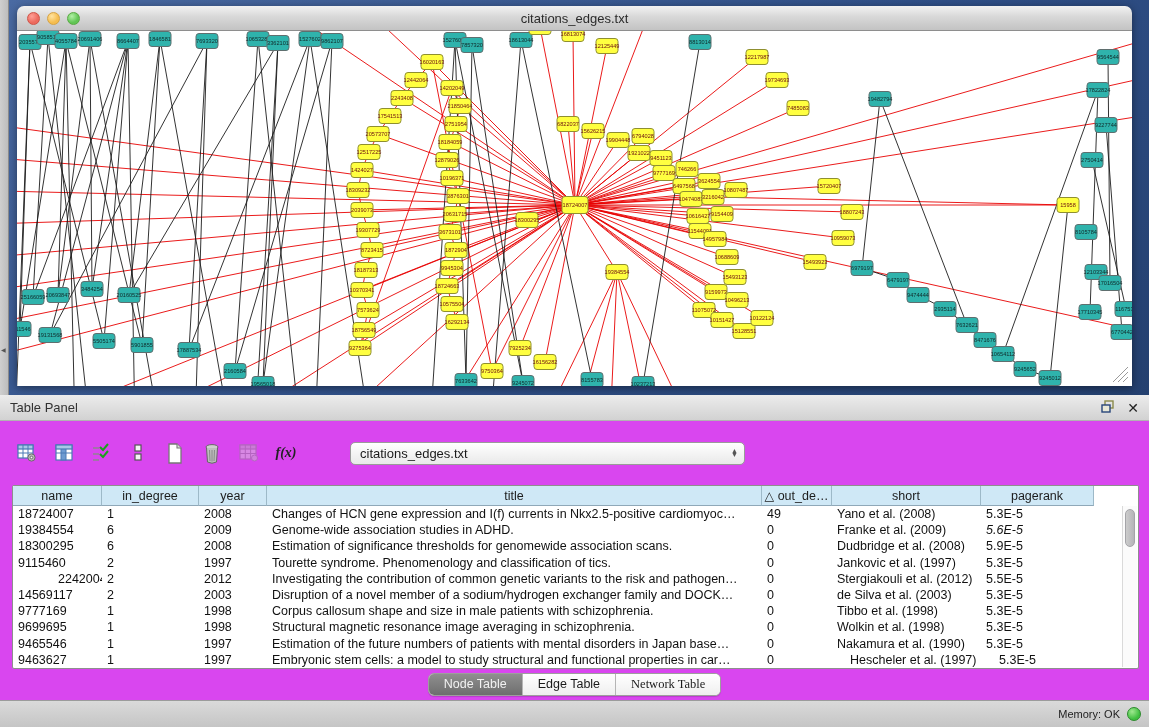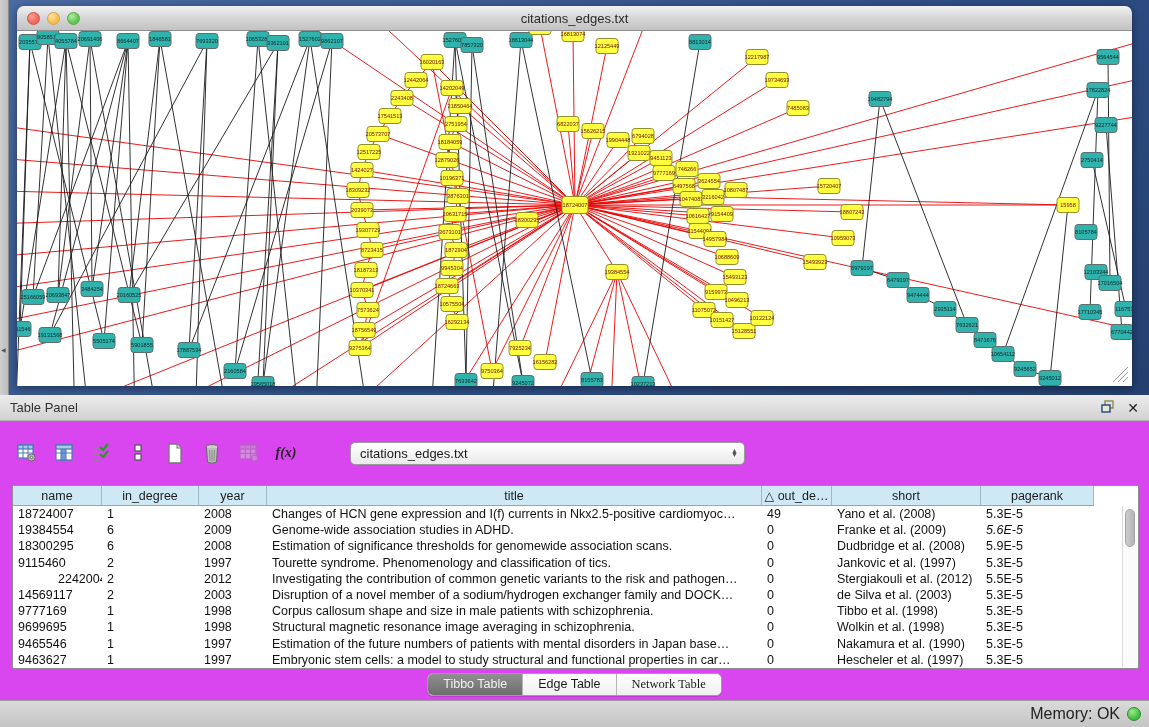--- a/index.html
+++ b/index.html
@@ -45,21 +45,21 @@
   .vscroll { position:absolute; right:1px; top:20px; bottom:1px; width:15px; background:#fbfbfb; border-left:1px solid #dadada; }
   .vthumb { margin:3px 2px; height:38px; background:linear-gradient(90deg,#cccccc,#b4b4b8); border:1px solid #a4a4a8; border-radius:7px; }
 
   .tabbar { flex:1; display:flex; align-items:center; justify-content:center; }
   .segmented { display:flex; border:1px solid #9e9e9e; border-radius:6px; overflow:hidden; background:#fdfdfd; box-shadow:0 1px 1px rgba(0,0,0,.15); }
   .seg { font-size:12.5px; padding:3px 15px; color:#1a1a1a; background:linear-gradient(#ffffff,#efefef); border-right:1px solid #b5b5b5; }
   .seg:last-child { border-right:none;font-family:Liberation Serif, serif; }
   .seg.active { background:linear-gradient(#8f8f8f,#6e6e6e); color:#f2f2f2; }
 
   .statusbar { height:27px; background:linear-gradient(#dadada,#c5c5c5); border-top:1px solid #9b9b9b; display:flex; align-items:center; justify-content:flex-end; padding-right:8px; gap:7px; }
-  .mem-label { font-size:16px; color:#222; }
+  .mem-label { font-size:11px; color:#222; }
   .memdot { width:14px; height:14px; border-radius:50%; background:radial-gradient(circle at 35% 30%,#9fe88f,#3fbf3f 65%); border:1px solid #2a8a2a; }
 </style>
 </head>
 <body>
 
 <div class="screen">
 
   <div class="top-region">
     <div class="left-strip">
       <span class="collapse-arrow">◀</span>
@@ -688,32 +688,32 @@
             <div class="td" style="width: 70px;">0</div>
             <div class="td" style="width: 149px;">Nakamura et al. (1990)</div>
             <div class="td" style="width: 113px;">5.3E-5</div>
           </div>
           <div class="tr">
             <div class="td" style="width: 89px;">9463627</div>
             <div class="td" style="width: 97px;">1</div>
             <div class="td" style="width: 68px;">1997</div>
             <div class="td" style="width: 495px;">Embryonic stem cells: a model to study structural and functional properties in car…</div>
             <div class="td" style="width: 70px;">0</div>
-            <div class="td" style="width: 149px;">Hescheler et al. (1997)</div>
+            <div class="td" style="width: 149px; margin-left: 13px;">Hescheler et al. (1997)</div>
             <div class="td" style="width: 113px;">5.3E-5</div>
           </div>
         </div>
       <div class="vscroll">
         <div class="vthumb"></div>
       </div>
     </div>
 
     <div class="tabbar">
       <div class="segmented" id="tabs">
-          <div class="seg active">Tibbo Table</div>
+          <div class="seg active">Node Table</div>
           <div class="seg">Edge Table</div>
           <div class="seg">Network Table</div>
         </div>
     </div>
 
     <div class="statusbar">
       <span class="mem-label">Memory: OK</span>
       <span class="memdot"></span>
     </div>
 

